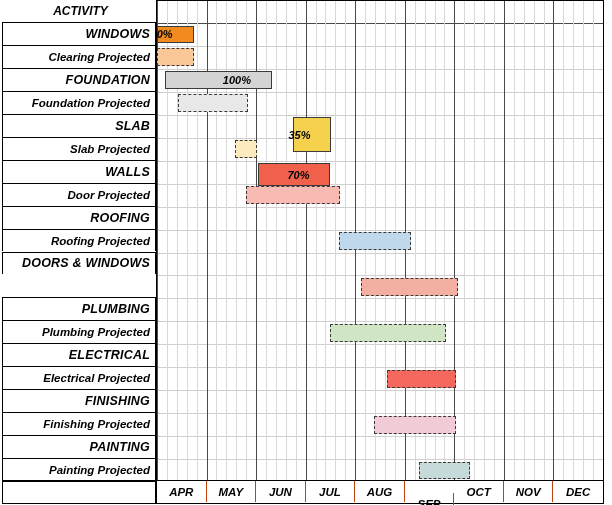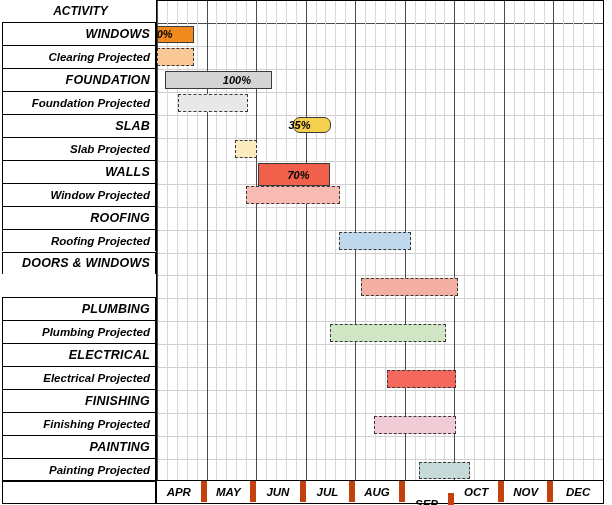--- a/index.html
+++ b/index.html
@@ -82,21 +82,21 @@
   
   .axis{
     position:absolute;
     left:156px; top:481px; width:448px; height:23px;
     box-sizing:border-box;
     border:1px solid #000; border-top:none;
   }
   .axis-cell{
     position:absolute; top:0; height:21px;
     box-sizing:border-box;
-    border-right:6px solid #c2410c;
+    border-right:1px solid #c2410c;
     display:flex; align-items:center; justify-content:center;
     font-style:italic; font-weight:bold; font-size:11.5px; color:#000;
   }
   .axis-cell.last{ border-right:none; }
 
   .axis-corner{
     position:absolute; left:2px; top:481px; width:154px; height:23px;
     box-sizing:border-box;
     border:1px solid #000;
     background:#fff;
@@ -109,21 +109,21 @@
 
   <div class="labels">
       <div class="row-label header" style="top: 0px; height: 22px;">ACTIVITY</div>
       <div class="row-label major" style="top: 22px; height: 22.95px;">WINDOWS</div>
       <div class="row-label minor" style="top: 44.95px; height: 22.95px;">Clearing Projected</div>
       <div class="row-label major" style="top: 67.9px; height: 22.95px;">FOUNDATION</div>
       <div class="row-label minor" style="top: 90.85px; height: 22.95px; padding-left: 28px;">Foundation Projected</div>
       <div class="row-label major" style="top: 113.8px; height: 22.95px;">SLAB</div>
       <div class="row-label minor" style="top: 136.75px; height: 22.95px;">Slab Projected</div>
       <div class="row-label major" style="top: 159.7px; height: 22.95px;">WALLS</div>
-      <div class="row-label minor" style="top: 182.65px; height: 22.95px;">Window Projected</div>
+      <div class="row-label minor" style="top: 182.65px; height: 22.95px;">Door Projected</div>
       <div class="row-label major" style="top: 205.6px; height: 22.95px;">ROOFING</div>
       <div class="row-label minor" style="top: 228.55px; height: 22.95px;">Roofing Projected</div>
       <div class="row-label major" style="top: 251.5px; height: 22.95px;">DOORS &amp; WINDOWS</div>
       <div class="row-label major" style="top: 297.4px; height: 22.95px;">PLUMBING</div>
       <div class="row-label minor" style="top: 320.35px; height: 22.95px;">Plumbing Projected</div>
       <div class="row-label major" style="top: 343.3px; height: 22.95px;">ELECTRICAL</div>
       <div class="row-label minor" style="top: 366.25px; height: 22.95px;">Electrical Projected</div>
       <div class="row-label major" style="top: 389.2px; height: 22.95px;">FINISHING</div>
       <div class="row-label minor" style="top: 412.15px; height: 22.95px;">Finishing Projected</div>
       <div class="row-label major" style="top: 435.1px; height: 22.95px;">PAINTING</div>
@@ -198,21 +198,21 @@
       <div class="vgrid-week" style="left: 436.089px;"></div>
       <div class="vgrid-month" style="left: 446px;"></div>
       <div class="bar solid" style="left: 0px; width: 36.6711px; top: 24.5px; height: 17.95px; background: rgb(241, 139, 31); border-color: rgb(58, 58, 58);">
         <span>100%</span>
       </div>
       <div class="bar proj" style="left: 0px; width: 36.6711px; top: 47.45px; height: 17.95px; background: rgb(250, 199, 150); border-color: rgb(58, 58, 58);"></div>
       <div class="bar solid" style="left: 8.42444px; width: 106.544px; top: 70.4px; height: 17.95px; background: rgb(212, 212, 212); border-color: rgb(58, 58, 58);">
         <span>100%</span>
       </div>
       <div class="bar proj" style="left: 20.8133px; width: 70.3689px; top: 93.35px; height: 17.95px; background: rgb(232, 232, 232); border-color: rgb(58, 58, 58);"></div>
-      <div class="bar solid" style="left: 135.782px; width: 38.6533px; top: 116.3px; height: 16px; background: rgb(245, 209, 78); border-color: rgb(58, 58, 58); border-radius: 7px;">
+      <div class="bar solid" style="left: 135.782px; width: 38.6533px; top: 116.3px; height: 35px; background: rgb(245, 209, 78); border-color: rgb(58, 58, 58);">
         <span>35%</span>
       </div>
       <div class="bar proj" style="left: 78.2978px; width: 21.8044px; top: 139.25px; height: 17.95px; background: rgb(251, 235, 190); border-color: rgb(58, 58, 58);"></div>
       <div class="bar solid" style="left: 101.093px; width: 72.3511px; top: 162.2px; height: 23px; background: rgb(241, 96, 74); border-color: rgb(58, 58, 58);">
         <span>70%</span>
       </div>
       <div class="bar proj" style="left: 89.2px; width: 94.1556px; top: 185.15px; height: 17.95px; background: rgb(248, 187, 180); border-color: rgb(58, 58, 58);"></div>
       <div class="bar proj" style="left: 182.364px; width: 71.36px; top: 231.05px; height: 17.95px; background: rgb(191, 216, 236); border-color: rgb(58, 58, 58);"></div>
       <div class="bar proj" style="left: 204.169px; width: 97.1289px; top: 276.95px; height: 17.95px; background: rgb(242, 175, 162); border-color: rgb(58, 58, 58);"></div>
       <div class="bar proj" style="left: 173.444px; width: 115.96px; top: 322.85px; height: 17.95px; background: rgb(207, 229, 196); border-color: rgb(58, 58, 58);"></div>

